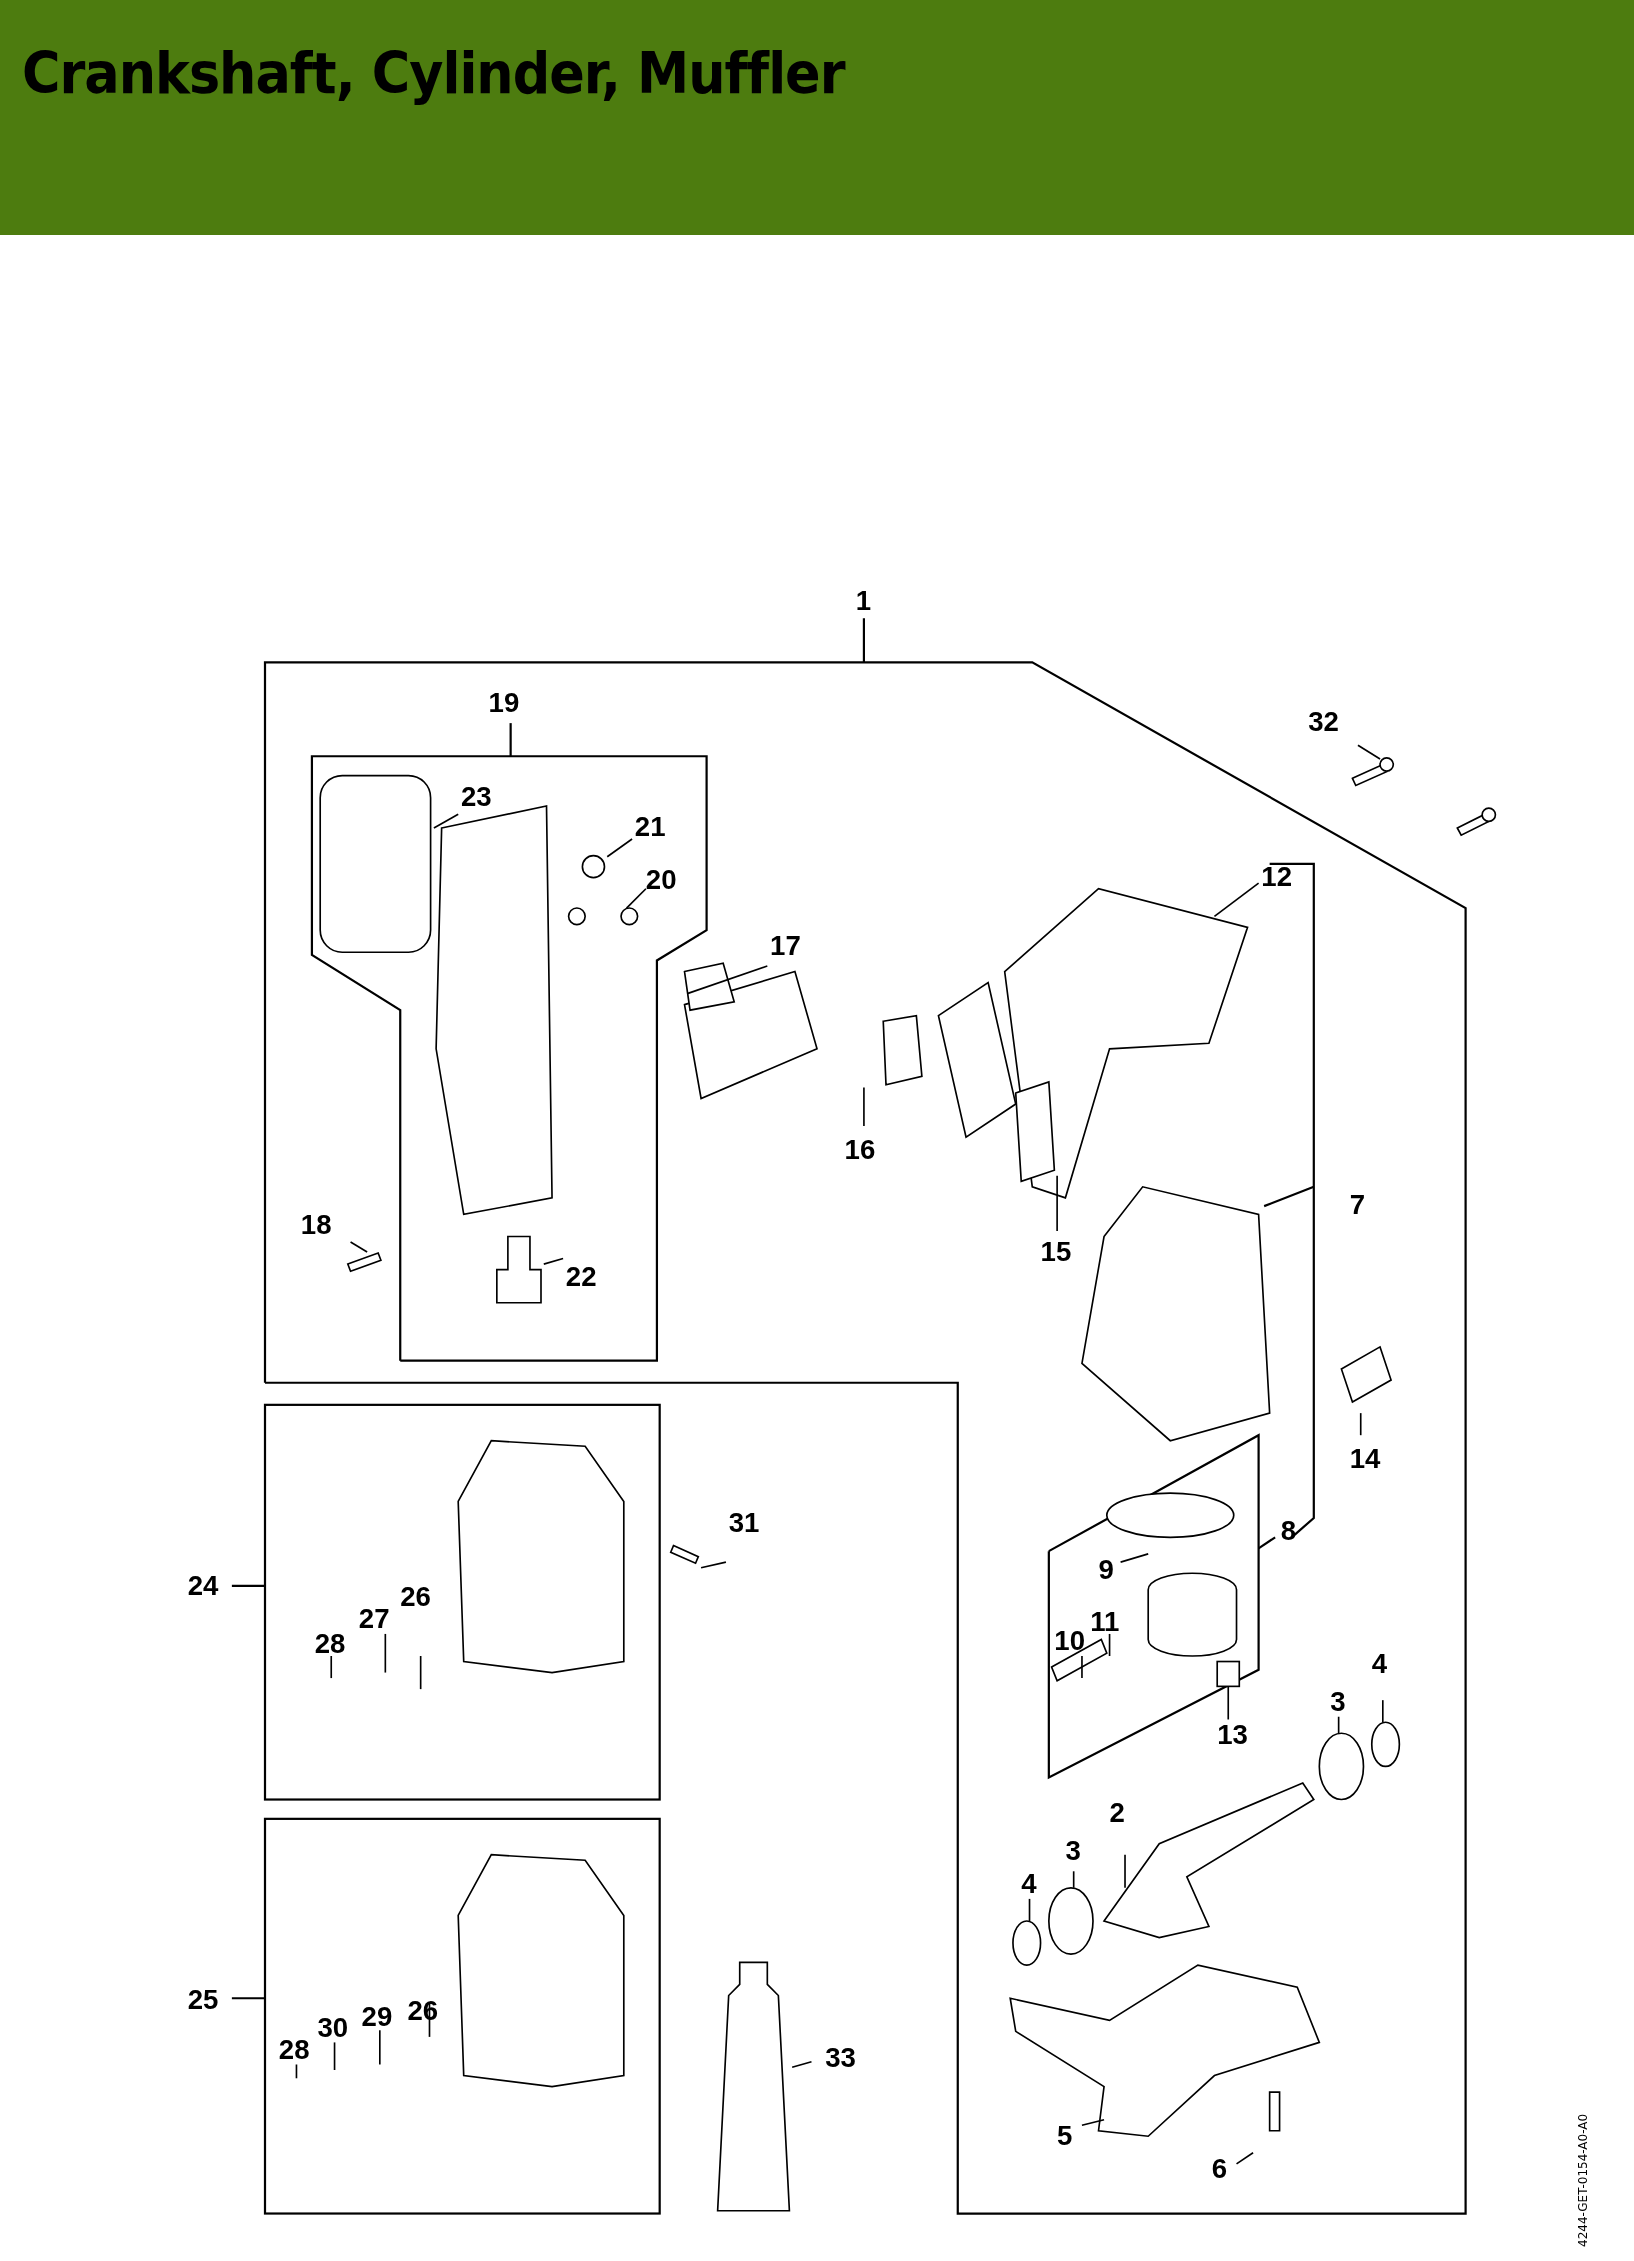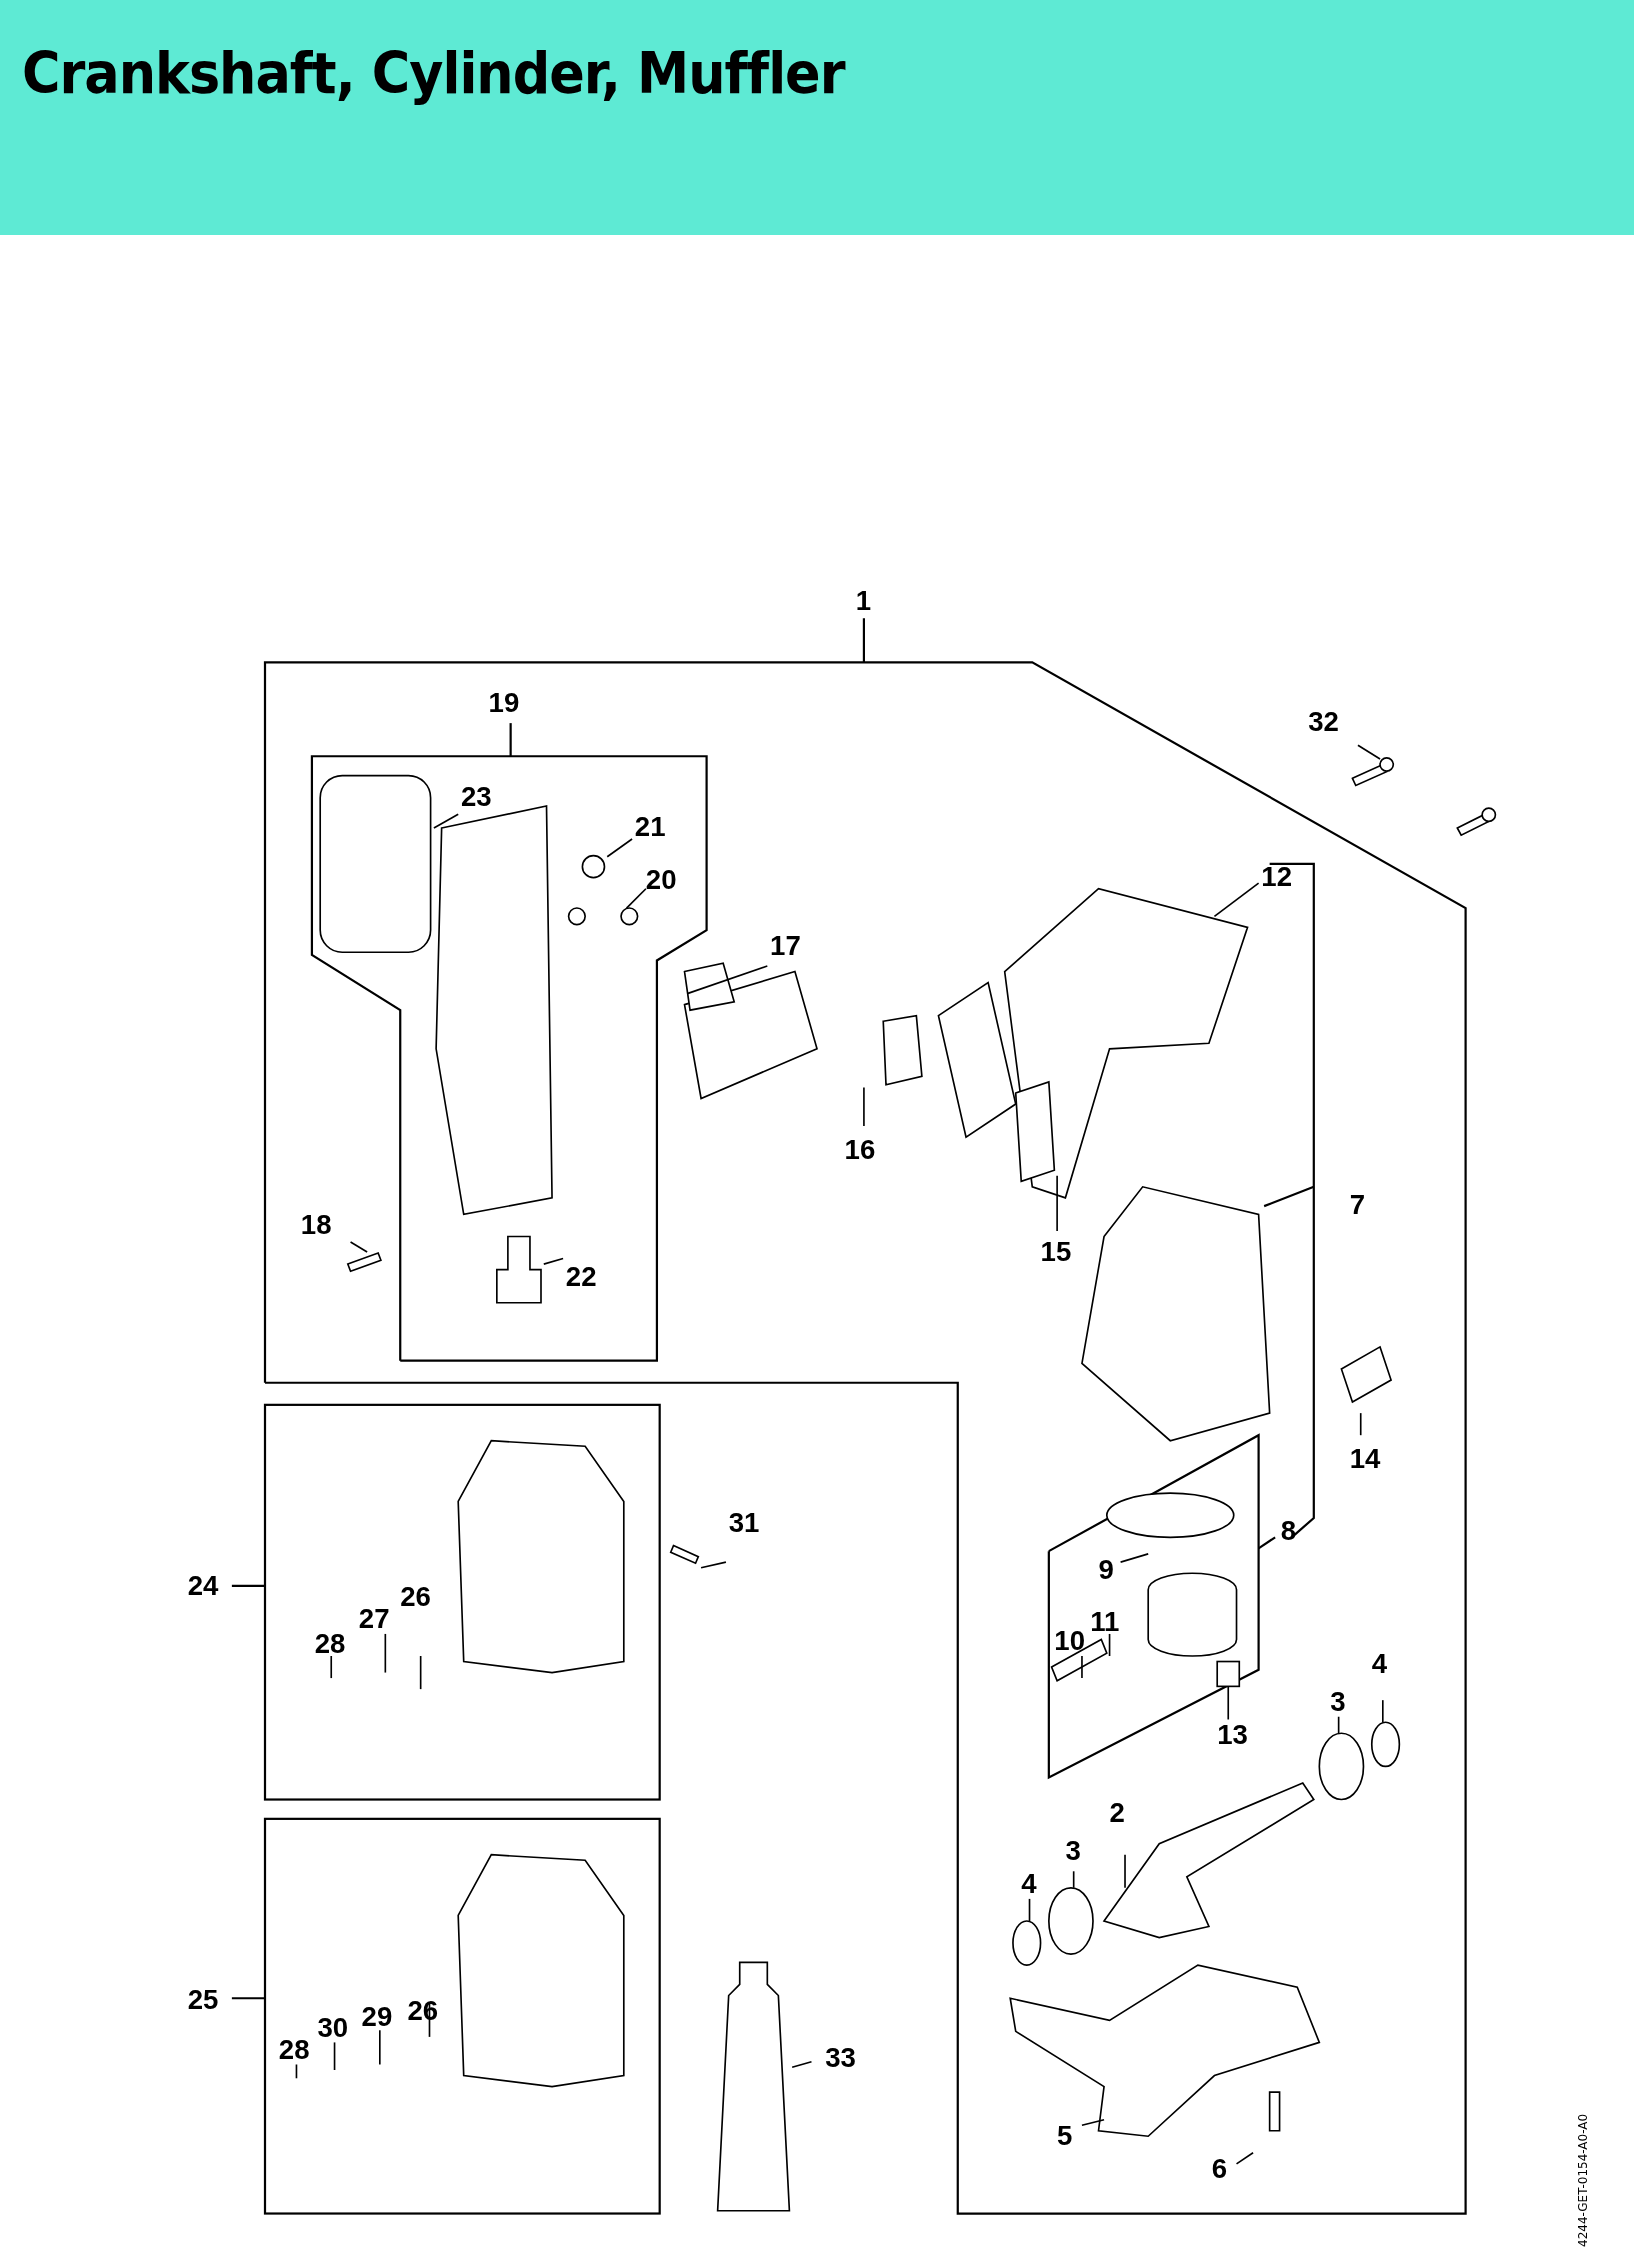--- a/index.html
+++ b/index.html
@@ -1,18 +1,18 @@
 <!DOCTYPE html>
 <html style="font-size:8.8px"><head>
 <meta charset="utf-8">
 <style>
   html, body { margin:0; padding:0; }
   body { width:1634px; height:2261px; background:#ffffff; position:relative; overflow:hidden;
          font-family:"Liberation Sans", sans-serif; }
-  .header { position:absolute; left:0; top:0; width:1634px; height:235px; background:#5eead4; }
+  .header { position:absolute; left:0; top:0; width:1634px; height:235px; background:#4d7c0f; }
   .title { position:absolute; left:22px; top:40px; font-size:57px; font-weight:bold; color:#000;
            font-family:"DejaVu Sans", sans-serif; letter-spacing:-1.1px; transform:scaleX(0.92); transform-origin:left top; }
   svg.diagram { position:absolute; left:0; top:0; }
   .lbl { font-family:"Liberation Sans", sans-serif; font-weight:bold; font-size:50px; fill:#000; }
   .code { position:absolute; left:1576px; top:2247px; transform:rotate(-90deg); transform-origin:left top;
           font-size:12px; color:#000; font-family:"DejaVu Sans", sans-serif; white-space:nowrap; }
 </style>
 </head>
 <body>
 

